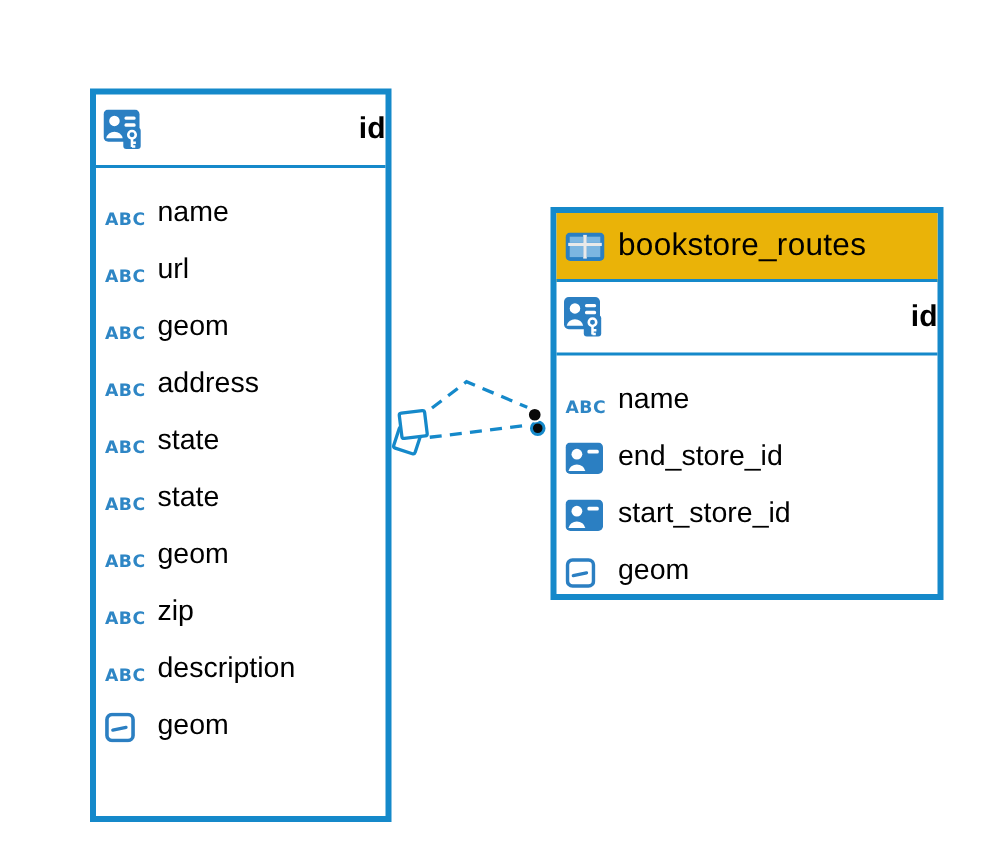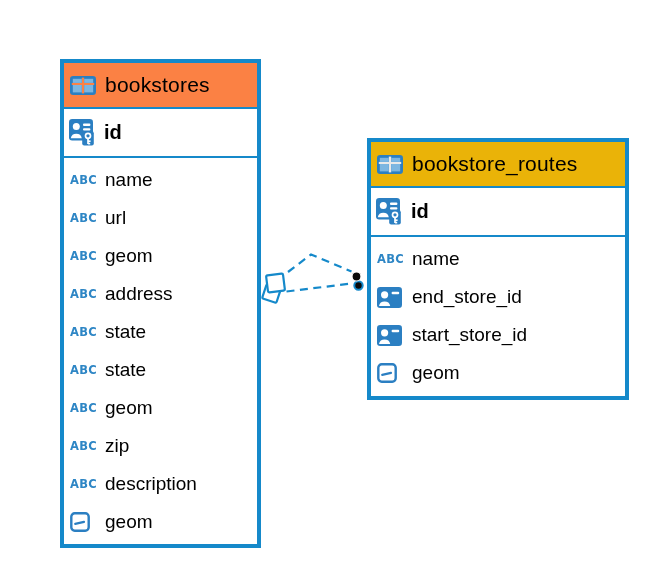--- a/index.html
+++ b/index.html
@@ -18,58 +18,44 @@
     height:44px; display:flex; align-items:center; gap:8px;
     padding-left:6px; border-bottom:2px solid #1589ca;
     font-size:21px; letter-spacing:0.2px; white-space:nowrap;
   }
   .thead.orange { background:#fb8144; }
   .thead.gray   { background:#eab308; }
 
   .pkrow {
     height:47px; display:flex; align-items:center; gap:8px;
     padding-left:5px; border-bottom:2px solid #1589ca;
-    font-weight:bold; font-size:20px;
+    font-weight:bold; font-size:20px;justify-content:space-between;
   }
   .cols { padding-top:3px; }
   .col-row {
-    height:38px; display:flex; align-items:center; gap:8px;
+    height:38px; display:flex; align-items:flex-end; gap:8px;
     padding-left:6px; font-size:19px; white-space:nowrap;
   }
   .icn { display:flex; align-items:center; justify-content:flex-start; flex:0 0 auto; }
   .icon-abc {
     width:27px; flex:0 0 27px; font-weight:800; font-size:11.5px;
     color:#2e86c5; letter-spacing:0.3px;
     font-family:"DejaVu Sans", sans-serif;
   }
   .w27 { width:27px; flex:0 0 27px; }
   .connector { position:absolute; left:0; top:0; pointer-events:none; }
   .dashline { stroke:#1589ca; stroke-width:2.2; fill:none; stroke-dasharray:8 5.5; }
   .sqr { fill:#ffffff; stroke:#1589ca; stroke-width:2.2; }
 </style>
 </head>
 <body>
 
 <div class="canvas">
 
   <div class="er-table t-bookstores">
-    <div class="thead orange">
-      <span class="icn w27">
-        <svg width="26" height="19" viewBox="0 0 26 19">
-          <rect x="0" y="0" width="26" height="19" rx="3.2" fill="#2b7fc2"></rect>
-          <rect x="11.8" y="1.6" width="2.4" height="15.8" fill="#fb8144"></rect>
-          <rect x="1.8" y="6.9" width="22.4" height="2.1" fill="#fb8144"></rect>
-          <rect x="2.8" y="2.8" width="9" height="4.1" fill="#7cb6e1"></rect>
-          <rect x="14.2" y="2.8" width="9" height="4.1" fill="#7cb6e1"></rect>
-          <rect x="2.8" y="9" width="9" height="7.4" fill="#7cb6e1"></rect>
-          <rect x="14.2" y="9" width="9" height="7.4" fill="#7cb6e1"></rect>
-        </svg>
-      </span>
-      <span>bookstores</span>
-    </div>
 
     <div class="pkrow">
       <span class="icn w27">
         <svg width="27" height="28" viewBox="0 0 27 28">
           <rect x="0" y="0" width="24" height="21.5" rx="3.2" fill="#2b7fc2"></rect>
           <circle cx="7.3" cy="7.6" r="3.5" fill="#fff"></circle>
           <path d="M1.8,19.2 a5.6,5.4 0 0 1 11,0 z" fill="#fff"></path>
           <rect x="14" y="4.6" width="7.4" height="2.3" rx="1" fill="#fff"></rect>
           <rect x="14" y="9.2" width="7.4" height="2.3" rx="1" fill="#fff"></rect>
           <rect x="13.2" y="12.2" width="11.6" height="14.2" rx="2" fill="#2b7fc2"></rect>

